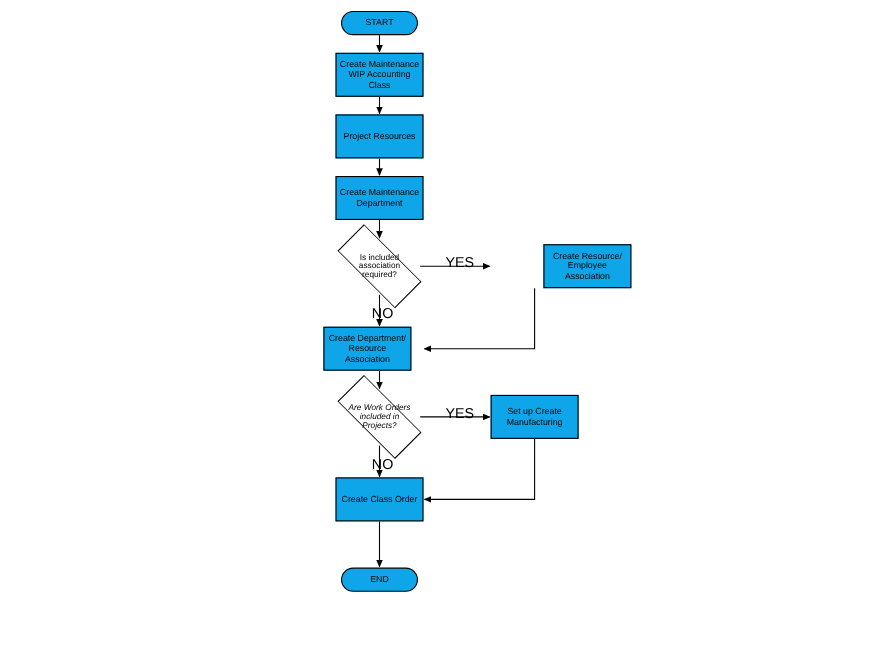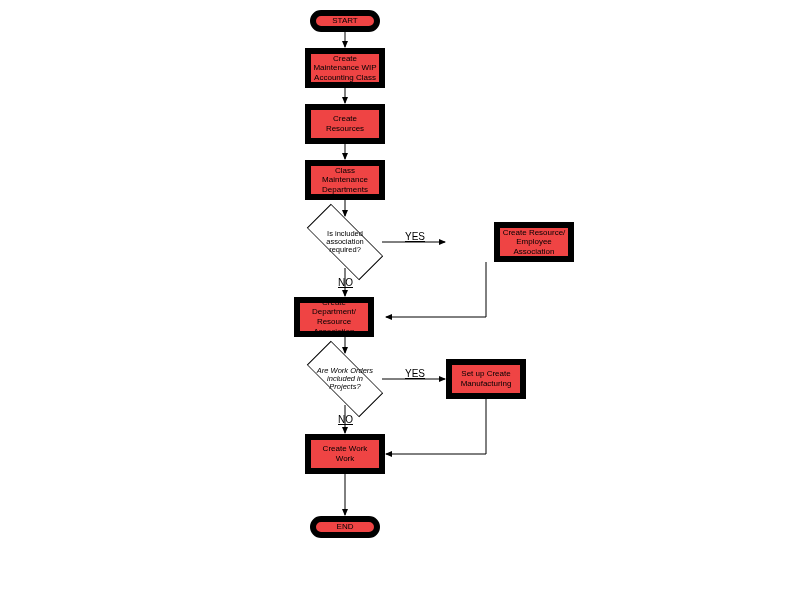--- a/index.html
+++ b/index.html
@@ -9,22 +9,22 @@
     height: 600px;
     background: #fff;
     font-family: Arial, Helvetica, sans-serif;
     font-size: 8px;
     color: #000;
     position: relative;
     overflow: hidden;
   }
   .node {
     position: absolute;
-    border: 6px solid #000000;
-    background: #ef4444;
+    border: 1px solid #000000;
+    background: #0ea5e9;
     display: flex;
     align-items: center;
     justify-content: center;
     text-align: center;
     line-height: 1.2;
     padding: 2px;
     box-sizing: border-box;
   }
   .terminator {
     border-radius: 14px;
@@ -62,23 +62,22 @@
     line-height: 1.1;
   }
   svg.arrows {
     position: absolute;
     top: 0; left: 0;
     width: 800px; height: 600px;
     pointer-events: none;
   }
   .edge-label {
     position: absolute;
-    font-size: 10px;
+    font-size: 13px;
     background: transparent;
-    text-decoration: underline;
   }
 </style>
 </head>
 <body>
 
 <svg class="arrows">
   <defs>
     <marker id="ah" markerWidth="7" markerHeight="7" refX="6" refY="3" orient="auto">
       <path d="M0,0 L7,3 L0,6 Z" fill="#000"></path>
     </marker>
@@ -111,25 +110,25 @@
 
 <div class="node terminator" style="left:310px; top:10px;">
   <span>START</span>
 </div>
 
 <div class="node process" style="left:305px; top:48px;">
   <span>Create Maintenance WIP Accounting Class</span>
 </div>
 
 <div class="node process" style="left:305px; top:104px;">
-  <span>Create Resources</span>
+  <span>Project Resources</span>
 </div>
 
 <div class="node process" style="left:305px; top:160px;">
-  <span>Class Maintenance Departments</span>
+  <span>Create Maintenance Department</span>
 </div>
 
 <div class="decision" style="left:308px; top:217px;">
   <div class="diamond"></div>
   <div class="dtext">Is included association required?</div>
 </div>
 
 <div class="node process" style="left:446px; top:222px;margin-left:48px;">
   <span>Create Resource/ Employee Association</span>
 </div>
@@ -141,21 +140,21 @@
 <div class="decision" style="left:308px; top:354px;font-style:italic;">
   <div class="diamond"></div>
   <div class="dtext">Are Work Orders included in Projects?</div>
 </div>
 
 <div class="node process" style="left:446px; top:359px;">
   <span>Set up Create Manufacturing</span>
 </div>
 
 <div class="node process" style="left:305px; top:434px;">
-  <span>Create Work Work</span>
+  <span>Create Class Order</span>
 </div>
 
 <div class="node terminator" style="left:310px; top:516px;text-align:right;">
   <span>END</span>
 </div>
 
 <div class="edge-label" style="left:405px; top:231px;">YES</div>
 <div class="edge-label" style="left:338px; top:277px;">NO</div>
 <div class="edge-label" style="left:405px; top:368px;">YES</div>
 <div class="edge-label" style="left:338px; top:414px;">NO</div>

